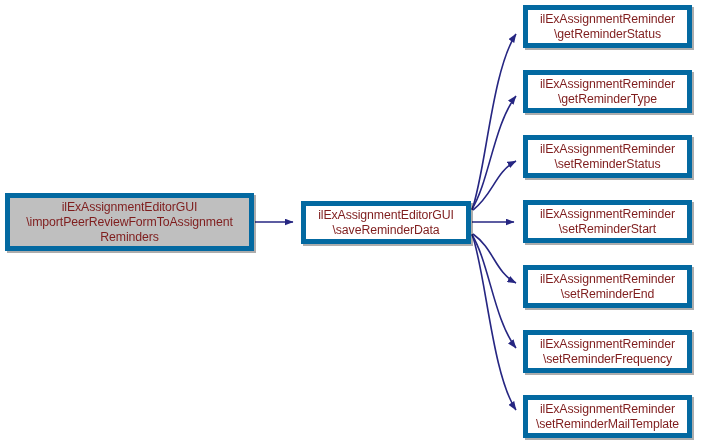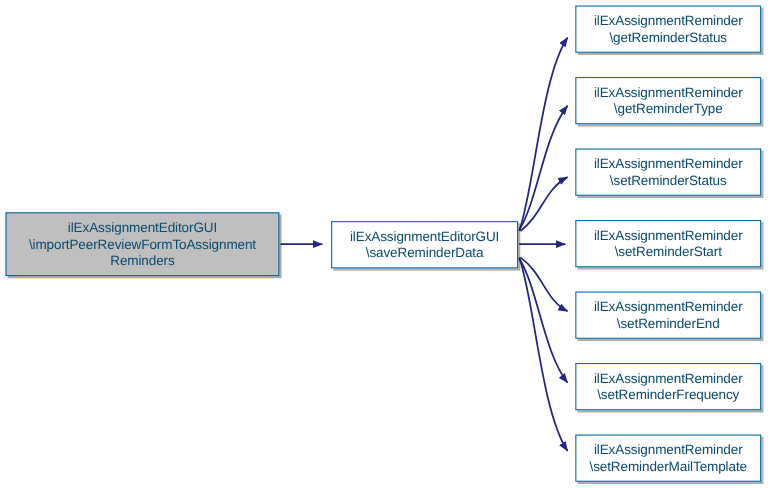--- a/index.html
+++ b/index.html
@@ -21,29 +21,29 @@
     position: absolute;
     left: 0;
     top: 0;
     width: 703px;
     height: 444px;
     pointer-events: none;
   }
   .node {
     position: absolute;
     box-sizing: border-box;
-    border: 1px solid #0369a1;
+    border: 5px solid #0369a1;
     background: #ffffff;
     display: flex;
     align-items: center;
     justify-content: center;
     text-align: center;
     font-size: 12.3px;
     line-height: 15px;
-    color: #0c4a6e;
+    color: #7f1d1d;
     letter-spacing: -0.1px;
     box-shadow: 2px 2px 0 0 rgba(0,0,0,0.32);
     z-index: 3;
   }
   .node.highlight {
     background: #bfbfbf;
   }
   .node .label {
     padding: 0 4px;
     white-space: pre-line;

